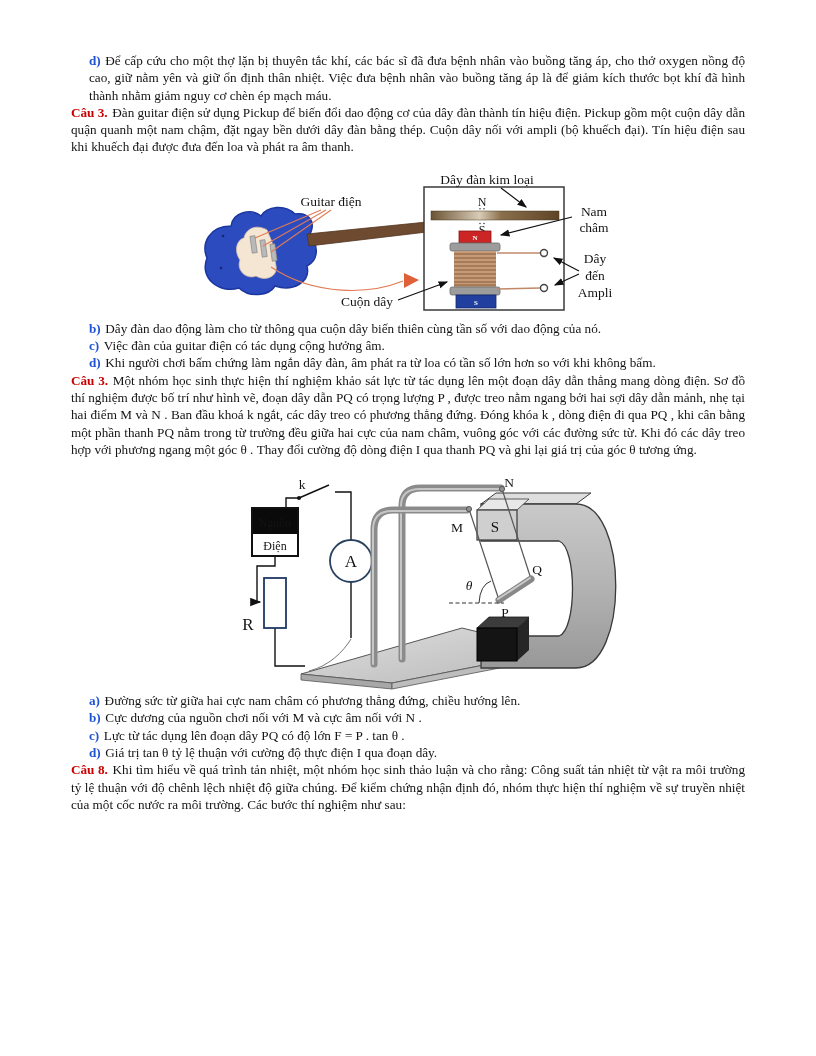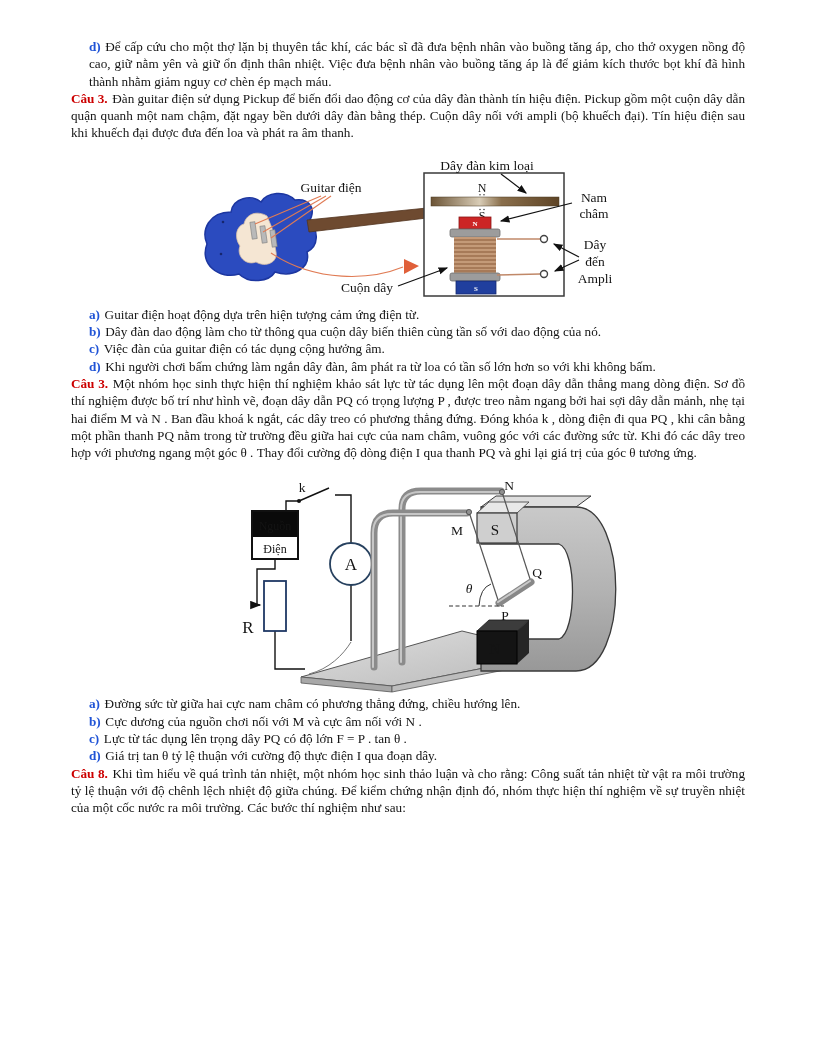--- a/index.html
+++ b/index.html
@@ -1,17 +1,17 @@
 <!DOCTYPE html>
 <html><head>
 <meta charset="utf-8">
 <style>
   html,body{margin:0;padding:0;background:#888;}
   .page{position:relative;width:816px;height:1056px;background:#ffffff;margin:0 auto;overflow:hidden;}
-  .content{margin:2px 71px;padding-top:36px;font-family:"Liberation Serif",serif;font-size:13.2px;line-height:17.3px;color:#141414;text-align:justify;}
+  .content{margin:16px 71px;padding-top:36px;font-family:"Liberation Serif",serif;font-size:13.2px;line-height:17.3px;color:#141414;text-align:justify;}
   .content p{margin:0;}
   p.opt{padding-left:18px;}
   b.mq{color:#cc0000;margin-right:.35em;}
   b.mo{color:#1f53d6;margin-right:.35em;}
   .fig{position:relative;}
   .fig1{height:146px;margin:16px 0 2px;}
   .fig2{height:212px;margin:20px 0 2px;}
   svg{display:block;overflow:visible;}
   svg text{font-family:"Liberation Serif",serif;fill:#141414;}
   .lbl{font-size:13.5px;}
@@ -119,21 +119,20 @@
         <text class="lbl" x="260" y="34" text-anchor="middle">Guitar điện</text>
         <text class="lbl" x="523" y="44" text-anchor="middle">Nam</text>
         <text class="lbl" x="523" y="60" text-anchor="middle">châm</text>
         <text class="lbl" x="524" y="91" text-anchor="middle">Dây</text>
         <text class="lbl" x="524" y="108" text-anchor="middle">đến</text>
         <text class="lbl" x="524" y="125" text-anchor="middle">Ampli</text>
         <text class="lbl" x="296" y="134" text-anchor="middle">Cuộn dây</text>
       </svg>
     </div>
 
-    <p class="opt"><b class="mo">a)</b><span>Guitar điện hoạt động dựa trên hiện tượng cảm ứng điện từ.</span></p>
     <p class="opt"><b class="mo">b)</b><span>Dây đàn dao động làm cho từ thông qua cuộn dây biến thiên cùng tần số với dao động của nó.</span></p>
     <p class="opt"><b class="mo">c)</b><span>Việc đàn của guitar điện có tác dụng cộng hưởng âm.</span></p>
     <p class="opt"><b class="mo">d)</b><span>Khi người chơi bấm chứng làm ngắn dây đàn, âm phát ra từ loa có tần số lớn hơn so với khi không bấm.</span></p>
 
     <p><b class="mq">Câu 3.</b><span>Một nhóm học sinh thực hiện thí nghiệm khảo sát lực từ tác dụng lên một đoạn dây dẫn thẳng mang dòng điện. Sơ đồ thí nghiệm được bố trí như hình vẽ, đoạn dây dẫn PQ có trọng lượng P , được treo nằm ngang bởi hai sợi dây dẫn mảnh, nhẹ tại hai điểm M và N . Ban đầu khoá k ngắt, các dây treo có phương thẳng đứng. Đóng khóa k , dòng điện đi qua PQ , khi cân bằng một phần thanh PQ nằm trong từ trường đều giữa hai cực của nam châm, vuông góc với các đường sức từ. Khi đó các dây treo hợp với phương ngang một góc θ . Thay đổi cường độ dòng điện I qua thanh PQ và ghi lại giá trị của góc θ tương ứng.</span></p>
 
     <div class="fig fig2">
       <svg width="672" height="212" viewBox="0 0 672 212">
         <defs>
           <marker id="ah2" markerWidth="9" markerHeight="8" refX="7" refY="3" orient="auto">
@@ -219,19 +218,19 @@
         <text class="lbl" x="438" y="9" text-anchor="middle">N</text>
         <text class="lbl" x="386" y="54" text-anchor="middle">M</text>
         <text class="lbl" x="466" y="96" text-anchor="middle">Q</text>
         <text class="lbl" x="434" y="139" text-anchor="middle">P</text>
         <text class="lbl ital" x="398" y="112" text-anchor="middle">θ</text>
       </svg>
     </div>
 
     <p class="opt"><b class="mo">a)</b><span>Đường sức từ giữa hai cực nam châm có phương thẳng đứng, chiều hướng lên.</span></p>
     <p class="opt"><b class="mo">b)</b><span>Cực dương của nguồn chơi nối với M và cực âm nối với N .</span></p>
-    <p class="opt"><b class="mo">c)</b><span>Lực từ tác dụng lên trọng dây PQ có độ lớn F = P . tan θ .</span></p>
+    <p class="opt"><b class="mo">c)</b><span>Lực từ tác dụng lên đoạn dây PQ có độ lớn F = P . tan θ .</span></p>
     <p class="opt"><b class="mo">d)</b><span>Giá trị tan θ tỷ lệ thuận với cường độ thực điện I qua đoạn dây.</span></p>
 
     <p><b class="mq">Câu 8.</b><span>Khi tìm hiểu về quá trình tản nhiệt, một nhóm học sinh thảo luận và cho rằng: Công suất tản nhiệt từ vật ra môi trường tỷ lệ thuận với độ chênh lệch nhiệt độ giữa chúng. Để kiểm chứng nhận định đó, nhóm thực hiện thí nghiệm về sự truyền nhiệt của một cốc nước ra môi trường. Các bước thí nghiệm như sau:</span></p>
 
   </div>
 </div>
 
 </body></html>

